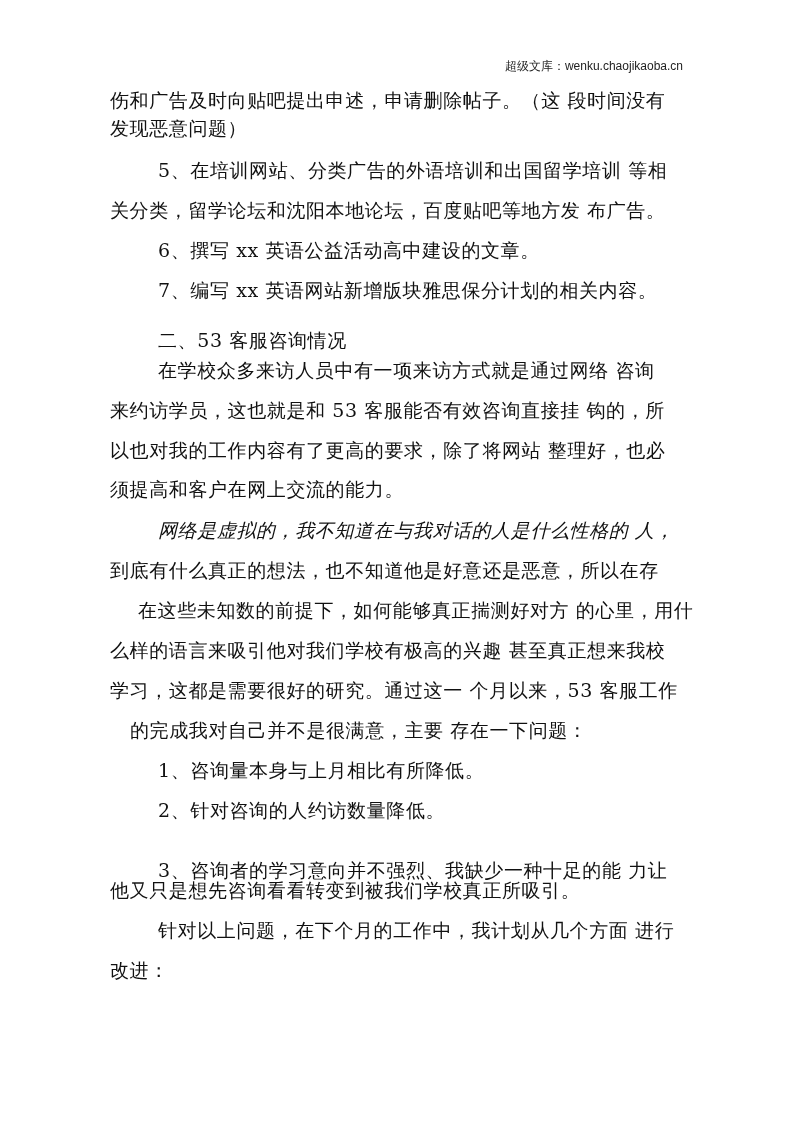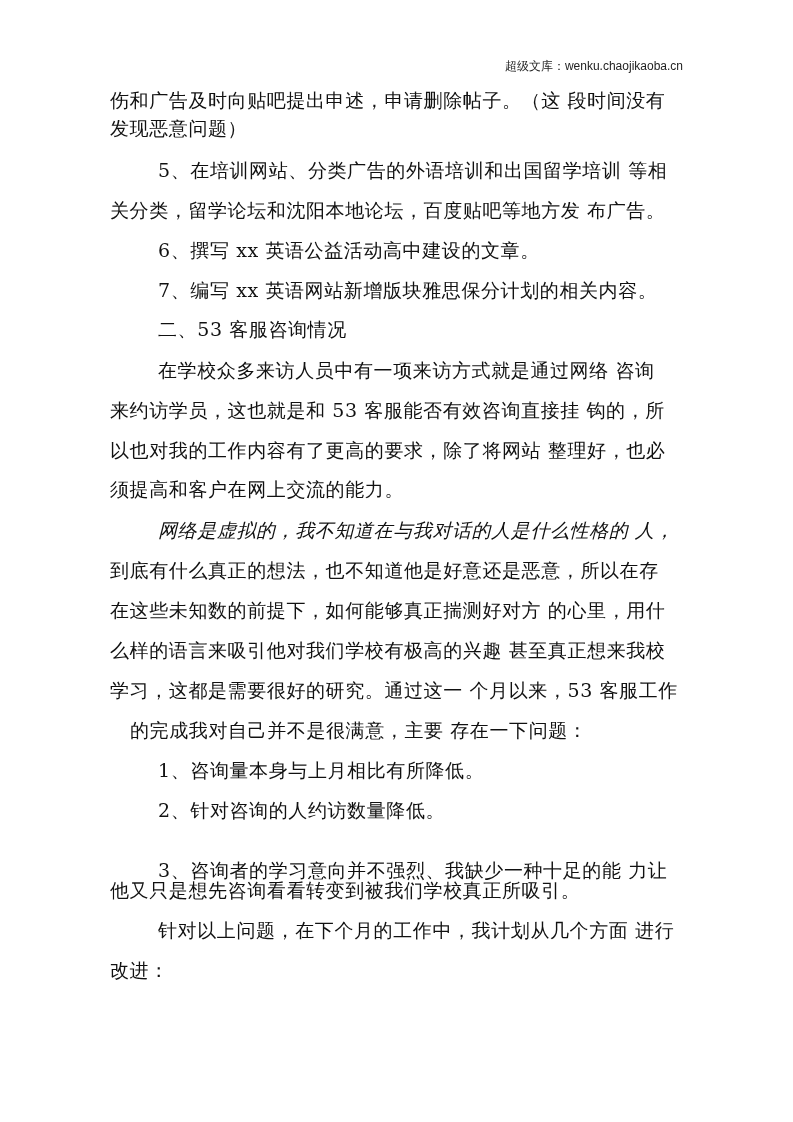--- a/index.html
+++ b/index.html
@@ -15,28 +15,28 @@
 
 <div class="header">超级文库：wenku.chaojikaoba.cn</div>
 
 <div id="body-text">
     <div class="line" style="top: 88px;">伤和广告及时向贴吧提出申述，申请删除帖子。（这 段时间没有</div>
     <div class="line" style="top: 116px;">发现恶意问题）</div>
     <div class="line indent" style="top: 158px;">5、在培训网站、分类广告的外语培训和出国留学培训 等相</div>
     <div class="line" style="top: 198px;">关分类，留学论坛和沈阳本地论坛，百度贴吧等地方发 布广告。</div>
     <div class="line indent" style="top: 238px;">6、撰写 xx 英语公益活动高中建设的文章。</div>
     <div class="line indent" style="top: 278px;">7、编写 xx 英语网站新增版块雅思保分计划的相关内容。</div>
-    <div class="line indent" style="top: 317px;">二、53 客服咨询情况</div>
+    <div class="line indent" style="top: 328px;">二、53 客服咨询情况</div>
     <div class="line indent" style="top: 358px;">在学校众多来访人员中有一项来访方式就是通过网络 咨询</div>
     <div class="line" style="top: 398px;">来约访学员，这也就是和 53 客服能否有效咨询直接挂 钩的，所</div>
     <div class="line" style="top: 438px;">以也对我的工作内容有了更高的要求，除了将网站 整理好，也必</div>
     <div class="line" style="top: 477px;">须提高和客户在网上交流的能力。</div>
     <div class="line indent" style="top: 518px; font-style: italic;">网络是虚拟的，我不知道在与我对话的人是什么性格的 人，</div>
     <div class="line" style="top: 558px;">到底有什么真正的想法，也不知道他是好意还是恶意，所以在存</div>
-    <div class="line" style="top: 598px;">在这些未知数的前提下，如何能够真正揣测好对方 的心里，用什</div>
+    <div class="line" style="top: 598px; margin-left: 28px;">在这些未知数的前提下，如何能够真正揣测好对方 的心里，用什</div>
     <div class="line" style="top: 638px;">么样的语言来吸引他对我们学校有极高的兴趣 甚至真正想来我校</div>
     <div class="line" style="top: 678px;">学习，这都是需要很好的研究。通过这一 个月以来，53 客服工作</div>
     <div class="line" style="top: 718px; margin-left: 20px;">的完成我对自己并不是很满意，主要 存在一下问题：</div>
     <div class="line indent" style="top: 758px;">1、咨询量本身与上月相比有所降低。</div>
     <div class="line indent" style="top: 798px;">2、针对咨询的人约访数量降低。</div>
     <div class="line indent" style="top: 838px; margin-top: 20px;">3、咨询者的学习意向并不强烈、我缺少一种十足的能 力让</div>
     <div class="line" style="top: 878px; text-align: right;">他又只是想先咨询看看转变到被我们学校真正所吸引。</div>
     <div class="line indent" style="top: 918px;">针对以上问题，在下个月的工作中，我计划从几个方面 进行</div>
     <div class="line" style="top: 958px;">改进：</div>
   </div>

